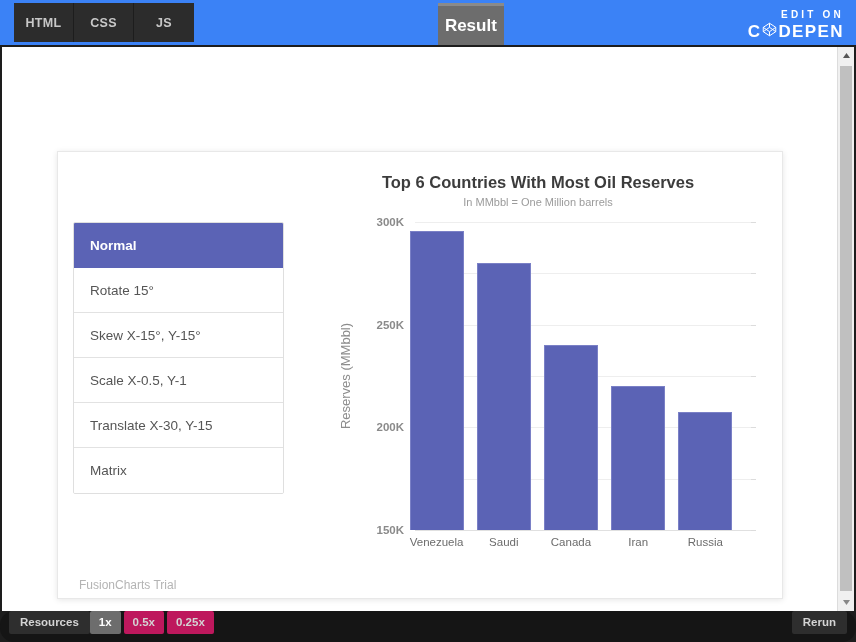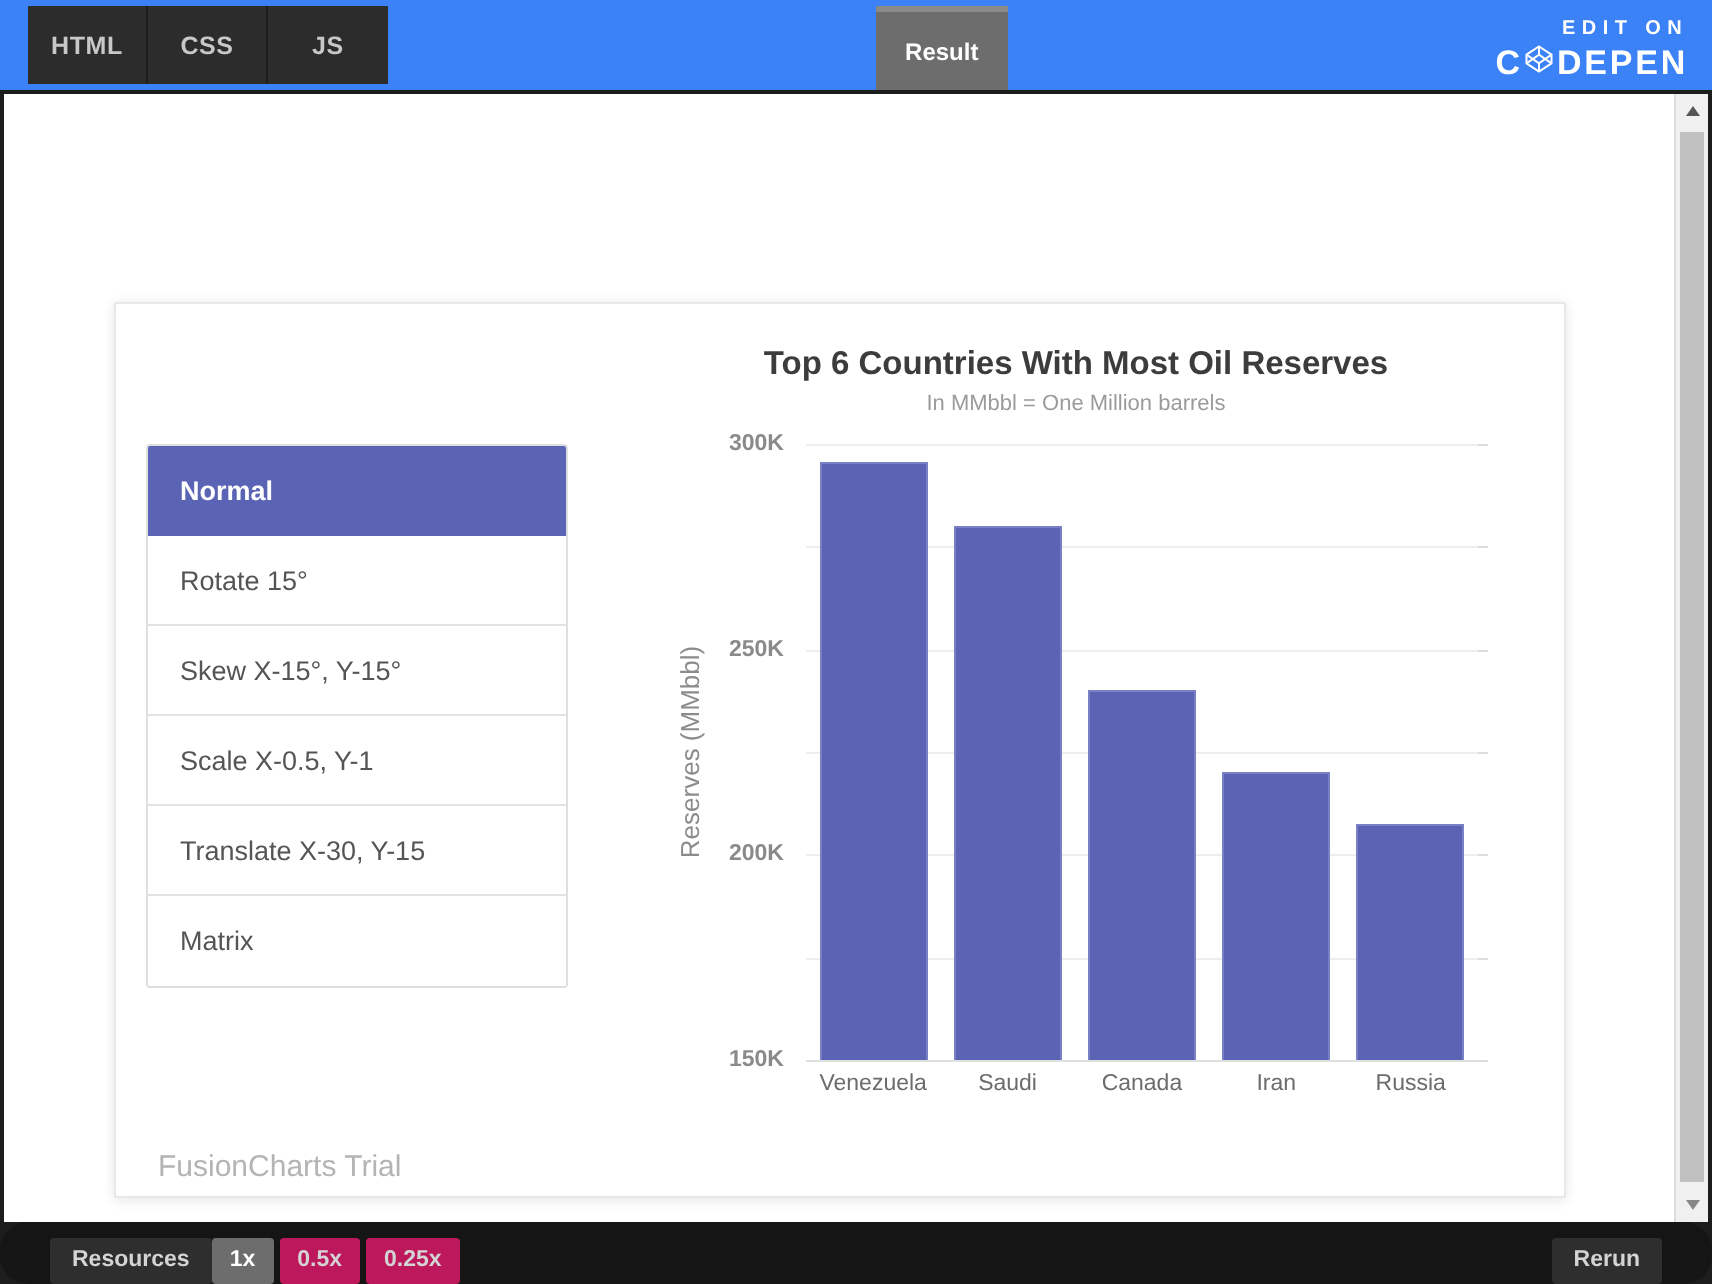--- a/index.html
+++ b/index.html
@@ -33,21 +33,21 @@
     border-right: 1px solid #1d1d1d;
     cursor: pointer;
   }
   .etab:last-child { border-right: none; }
   .spacer-1 { flex: 1; }
   .result-tab {
     width: 66px; margin-top: 3px;
     background: #6d6d6d;
     border-top: 3px solid #8a8a8a;
     color: #ffffff;
-    font-size: 12px; font-weight: bold;
+    font-size: 17px; font-weight: bold;
     display: flex; align-items: center; justify-content: center;
     cursor: pointer;
   }
   .spacer-2 { flex: 1; }
   .brand {
     padding: 4px 12px 0 0;
     display: flex; flex-direction: column;
     align-items: flex-end; justify-content: center;
     color: #fff;
   }
@@ -147,21 +147,21 @@
     text-align: center;
     font-size: 11px; color: #9b9b9b;
   }
 
   .plot {
     position: absolute;
     left: 100px; top: 62px;
     width: 336px; height: 308px;
   }
   .gridline {
-    position: absolute; left: 0; width: 336px;
+    position: absolute; left: 12px; width: 336px;
     height: 1px; background: #eeeeee; font-weight: bold;
   }
   .gridline.base { background: #e0e0e0; }
   .tick {
     position: absolute; right: 100%;
     transform: translateY(-50%);
     padding-right: 11px;
     font-size: 11.5px; color: #8a8a8a;
     white-space: nowrap;
   }
@@ -198,30 +198,30 @@
   .ytitle {
     position: absolute;
     left: -58px; top: 154px;
     transform: translate(-50%, -50%) rotate(-90deg);
     transform-origin: center center;
     font-size: 13px; color: #8c8c8c;
     white-space: nowrap;
   }
   .watermark {
     position: absolute; left: 8px; bottom: 6px;
-    font-size: 15px; color: #b4b4b4; padding-left: 13px;
+    font-size: 12px; color: #b4b4b4; padding-left: 13px;
   }
 
   
   .bottombar {
     position: absolute; left: 0; bottom: 0;
     width: 856px; height: 31px;
     background: #151515;
-    display: flex; align-items: flex-end;
-    padding: 0 25px;
+    display: flex; align-items: flex-start;
+    padding: 0 9px;
     border-radius: 14px;
   }
   .btn {
     background: #2e2e2e;
     color: #d4d4d4;
     font-size: 11.5px; font-weight: bold;
     padding: 5px 11px;
     border-radius: 2px;
     cursor: pointer;
     line-height: 13px;

